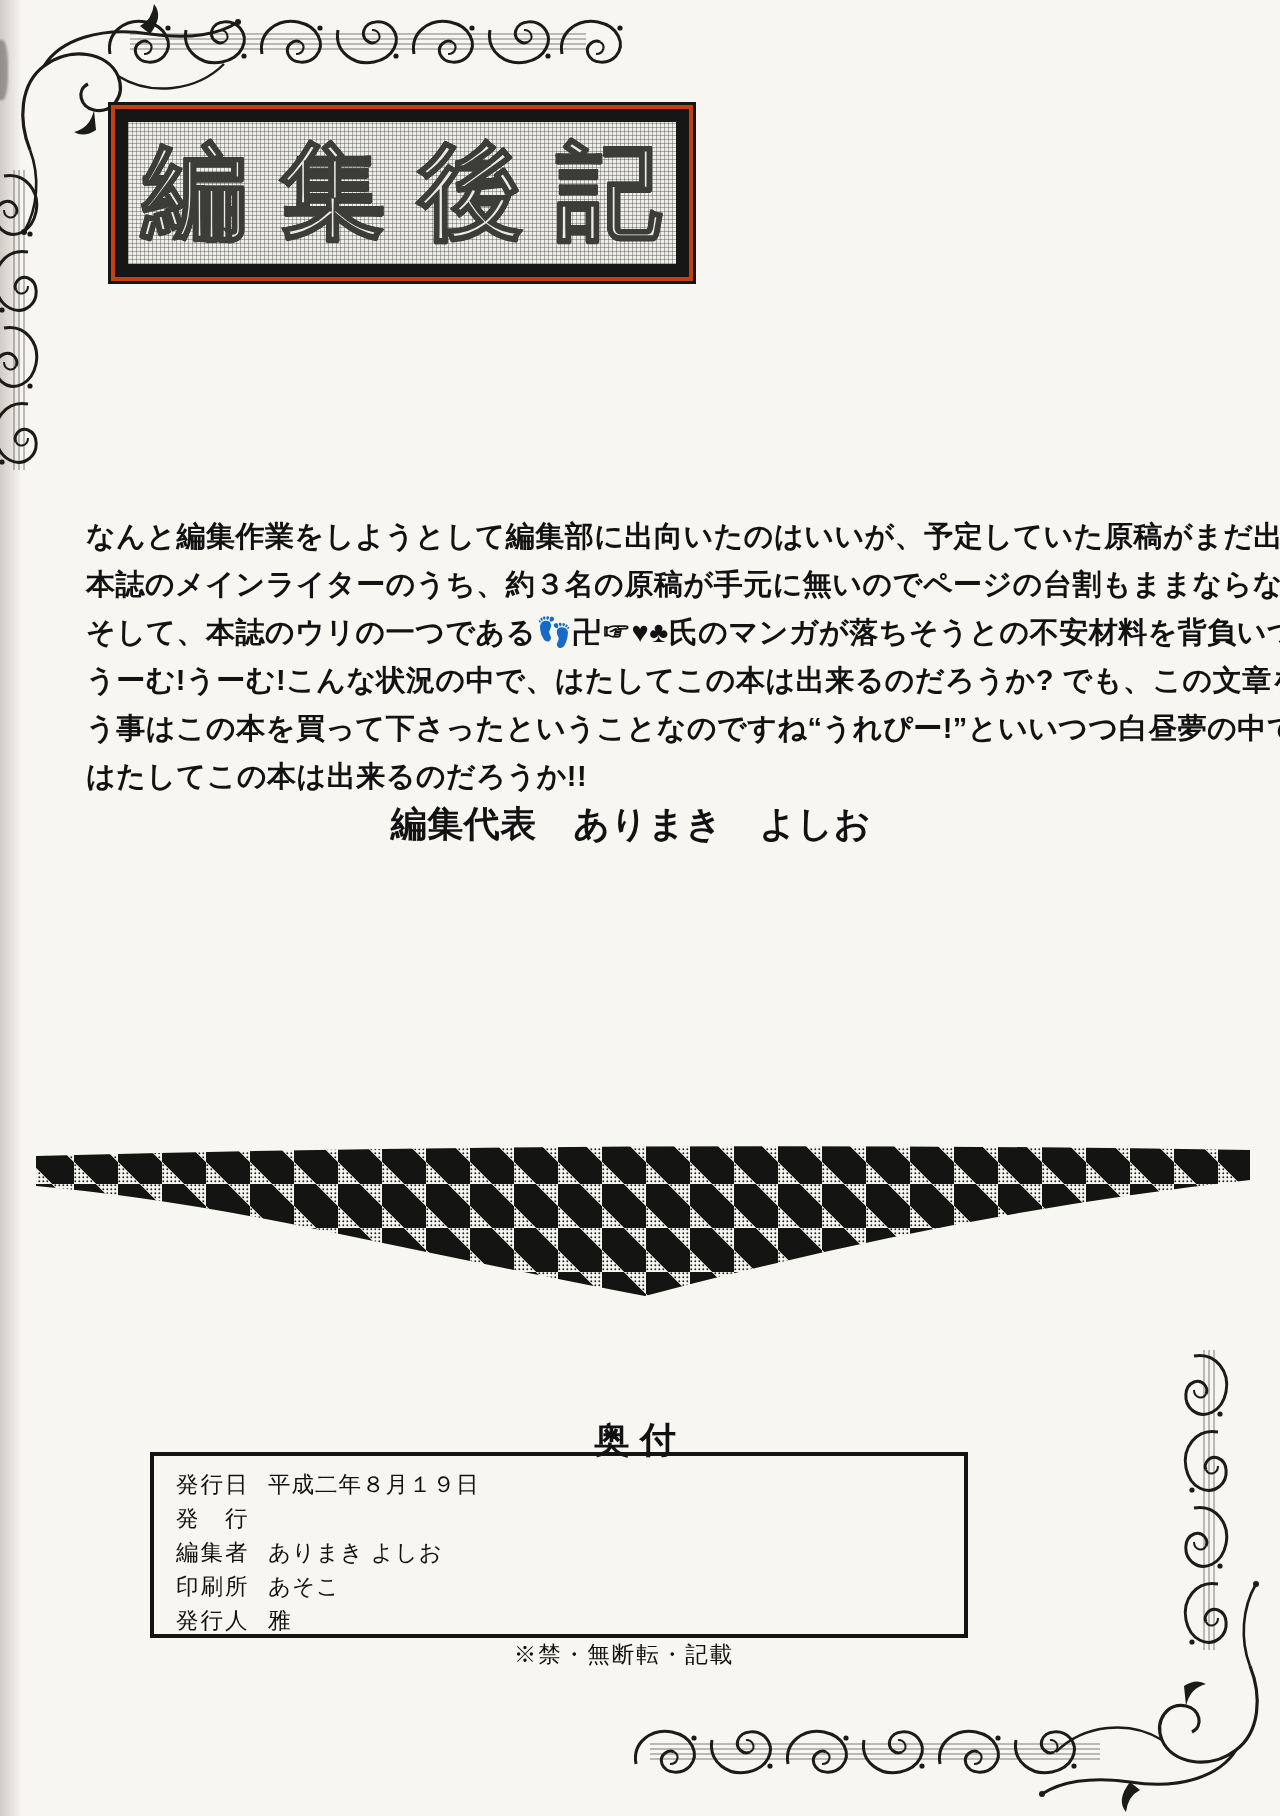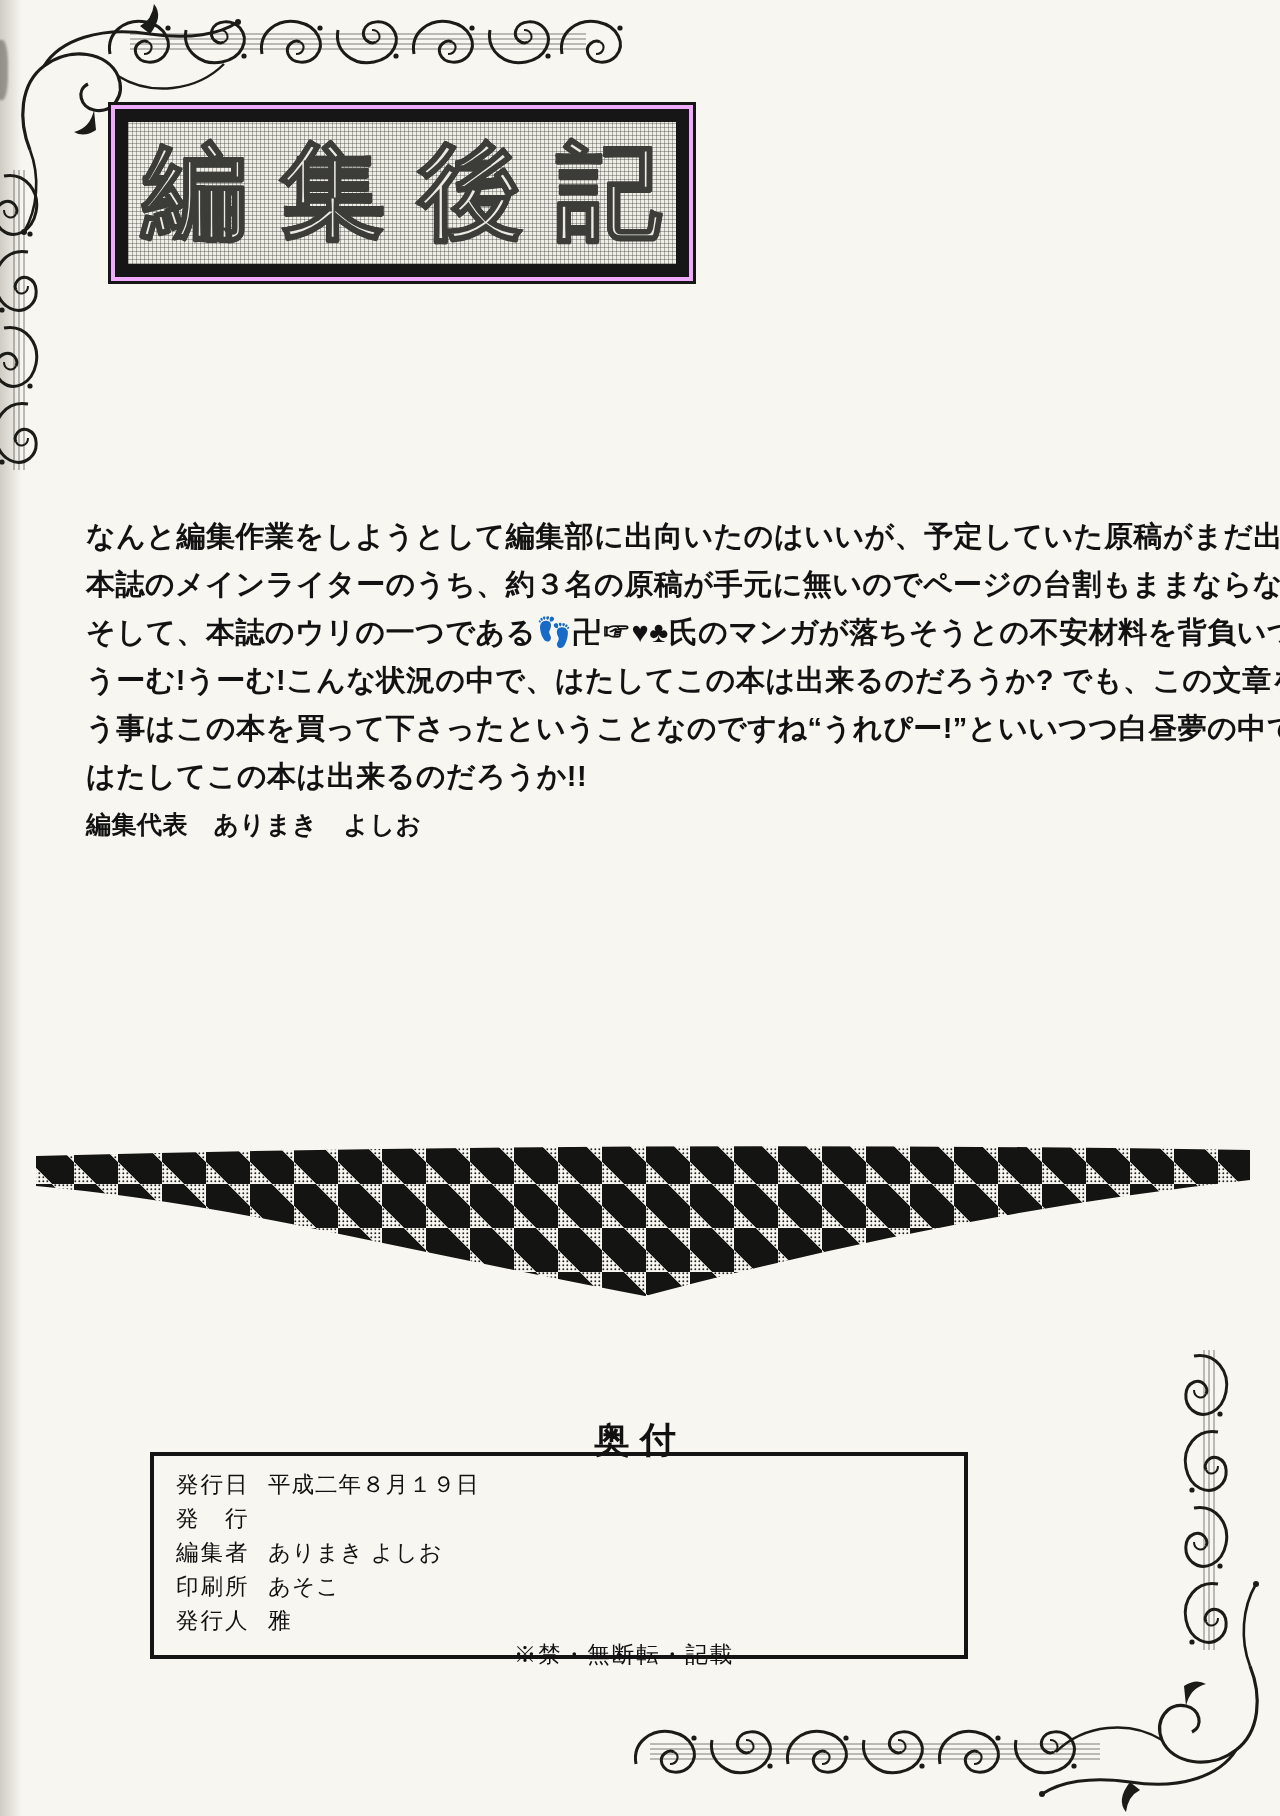--- a/index.html
+++ b/index.html
@@ -26,21 +26,21 @@
   svg .ink{stroke:#1b1b18;fill:none;}
 
   .ornament{position:absolute;}
   #orn-tl{left:0;top:0;}
   #orn-br{left:600px;top:1330px;}
 
   
   .banner{
     position:absolute;left:108px;top:102px;width:588px;height:182px;
     border:3px solid #161616;
-    background:#f0abfc;
+    background:#c2410c;
     padding:4px;box-sizing:border-box;
   }
   .banner-frame{
     width:100%;height:100%;background:#161616;
     padding:13px;box-sizing:border-box;
   }
   .banner-inner{
     width:100%;height:100%;
     background-color:#eeede6;
     background-image:
@@ -63,37 +63,37 @@
 
   
   .afterword{
     position:absolute;left:86px;top:512px;width:1108px;
     font-size:29px;line-height:48px;font-weight:600;
     letter-spacing:0.5px;
     color:#121212;
   }
   .afterword .line{white-space:nowrap;}
   .signature{
-    text-align:left;padding-right:18px;
-    font-size:25px;line-height:48px;
+    text-align:center;padding-right:18px;
+    font-size:36px;line-height:48px;
   }
 
   
   #band{position:absolute;left:30px;top:1140px;}
 
   
   .colophon-heading{
     position:absolute;left:0;top:1416px;width:1280px;
     text-align:center;
     font-family:"Liberation Serif", serif;
     font-size:36px;font-weight:bold;letter-spacing:10px;
     color:#111;
   }
   .colophon-table{
-    position:absolute;left:150px;top:1452px;width:818px;height:207px;
+    position:absolute;left:150px;top:1452px;width:818px;height:186px;
     border:4px solid #141414;box-sizing:border-box;
     background:transparent;
     font-family:"Liberation Serif", serif;
     font-size:22.5px;color:#111;
     padding-top:12px;
   }
   .colophon-row{display:flex;line-height:34px;}
   .colophon-row .lbl{width:92px;margin-left:22px;letter-spacing:2px;}
   .colophon-row .val{letter-spacing:1px;}
   .colophon-note{margin-left:130px;line-height:34px;letter-spacing:2px;text-align:center;}

